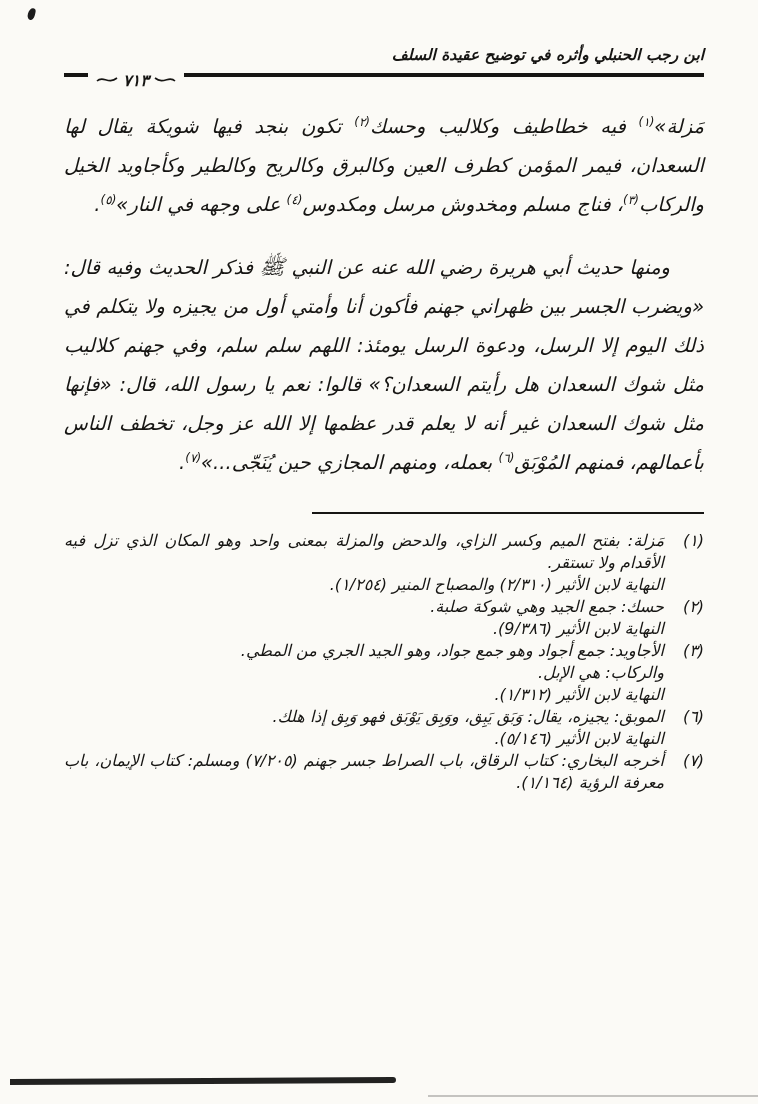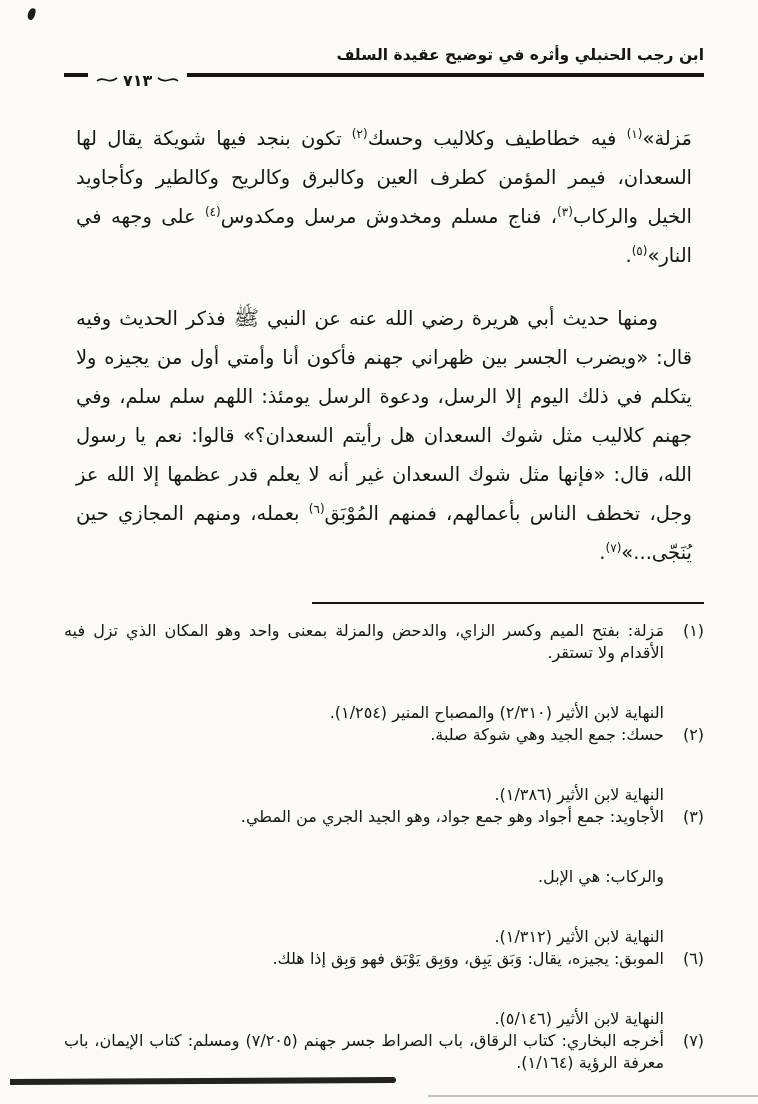--- a/index.html
+++ b/index.html
@@ -10,20 +10,21 @@
     background:var(--paper);
     font-family:"DejaVu Sans", sans-serif;
     color:var(--ink);
   }
   .page {
     position:relative;
     width:748px; height:1104px;
     overflow:hidden;
     direction:rtl;
     background:var(--paper);
+    font-style:italic;
   }
 
   
   .header { padding:46px 54px 0; }
   .title {
     margin:0 0 9px;
     font-size:15.5px;
     font-weight:bold;
     text-align:right;
   }
@@ -40,21 +41,21 @@
     background:var(--paper);
     padding:0 8px;
     display:flex; align-items:center; gap:5px;
     font-size:16px; font-weight:bold;
   }
   .orn svg { display:block; }
 
   
   .body { padding:30px 54px 0; }
   .para {
-    margin:12px;
+    margin:0;
     font-size:19.5px;
     line-height:39px;
     text-align:justify;
   }
   .para + .para { margin-top:24px; }
   .para.indent { text-indent:34px; }
   .fn-ref {
     font-size:12px;
     vertical-align:7px;
     line-height:0;
@@ -72,21 +73,21 @@
     padding:16px 54px 0;
     font-size:16px;
     line-height:22px;
   }
   .fn-first {
     text-align:justify;
     padding-right:40px;
     text-indent:-40px;
   }
   .fn-marker { display:inline-block; min-width:40px; text-indent:0; }
-  .fn-cont { padding-right:40px; text-align:justify;margin-top:38px; }
+  .fn-cont { padding-right:40px; text-align:justify; }
 
   
   .artifact-speck {
     position:absolute; left:18px; top:8px;
     width:7px; height:12px;
     background:#1c1c1c;
     border-radius:60% 40% 50% 50%;
     transform:rotate(15deg);
   }
   .artifact-bottom-left {
@@ -138,21 +139,21 @@
 
   <div class="fn-sep"></div>
 
   <section class="footnotes" id="footnotes">
       <div class="footnote">
         <div class="fn-first"><span class="fn-marker">(١)</span><span class="fn-text">مَزلة: بفتح الميم وكسر الزاي، والدحض والمزلة بمعنى واحد وهو المكان الذي تزل فيه الأقدام ولا تستقر.</span></div>
         <div class="fn-cont">النهاية لابن الأثير (٢/٣١٠) والمصباح المنير (١/٢٥٤).</div>
       </div>
       <div class="footnote">
         <div class="fn-first"><span class="fn-marker">(٢)</span><span class="fn-text">حسك: جمع الجيد وهي شوكة صلبة.</span></div>
-        <div class="fn-cont">النهاية لابن الأثير (١/٣٨٦).</div>
+        <div class="fn-cont">النهاية لابن الأثير (9/٣٨٦).</div>
       </div>
       <div class="footnote">
         <div class="fn-first"><span class="fn-marker">(٣)</span><span class="fn-text">الأجاويد: جمع أجواد وهو جمع جواد، وهو الجيد الجري من المطي.</span></div>
         <div class="fn-cont">والركاب: هي الإبل.</div>
         <div class="fn-cont">النهاية لابن الأثير (١/٣١٢).</div>
       </div>
       <div class="footnote">
         <div class="fn-first"><span class="fn-marker">(٦)</span><span class="fn-text">الموبق: يجيزه، يقال: وَبَق يَبِق، ووَبِق يَوْبَق فهو وَبِق إذا هلك.</span></div>
         <div class="fn-cont">النهاية لابن الأثير (٥/١٤٦).</div>
       </div>

